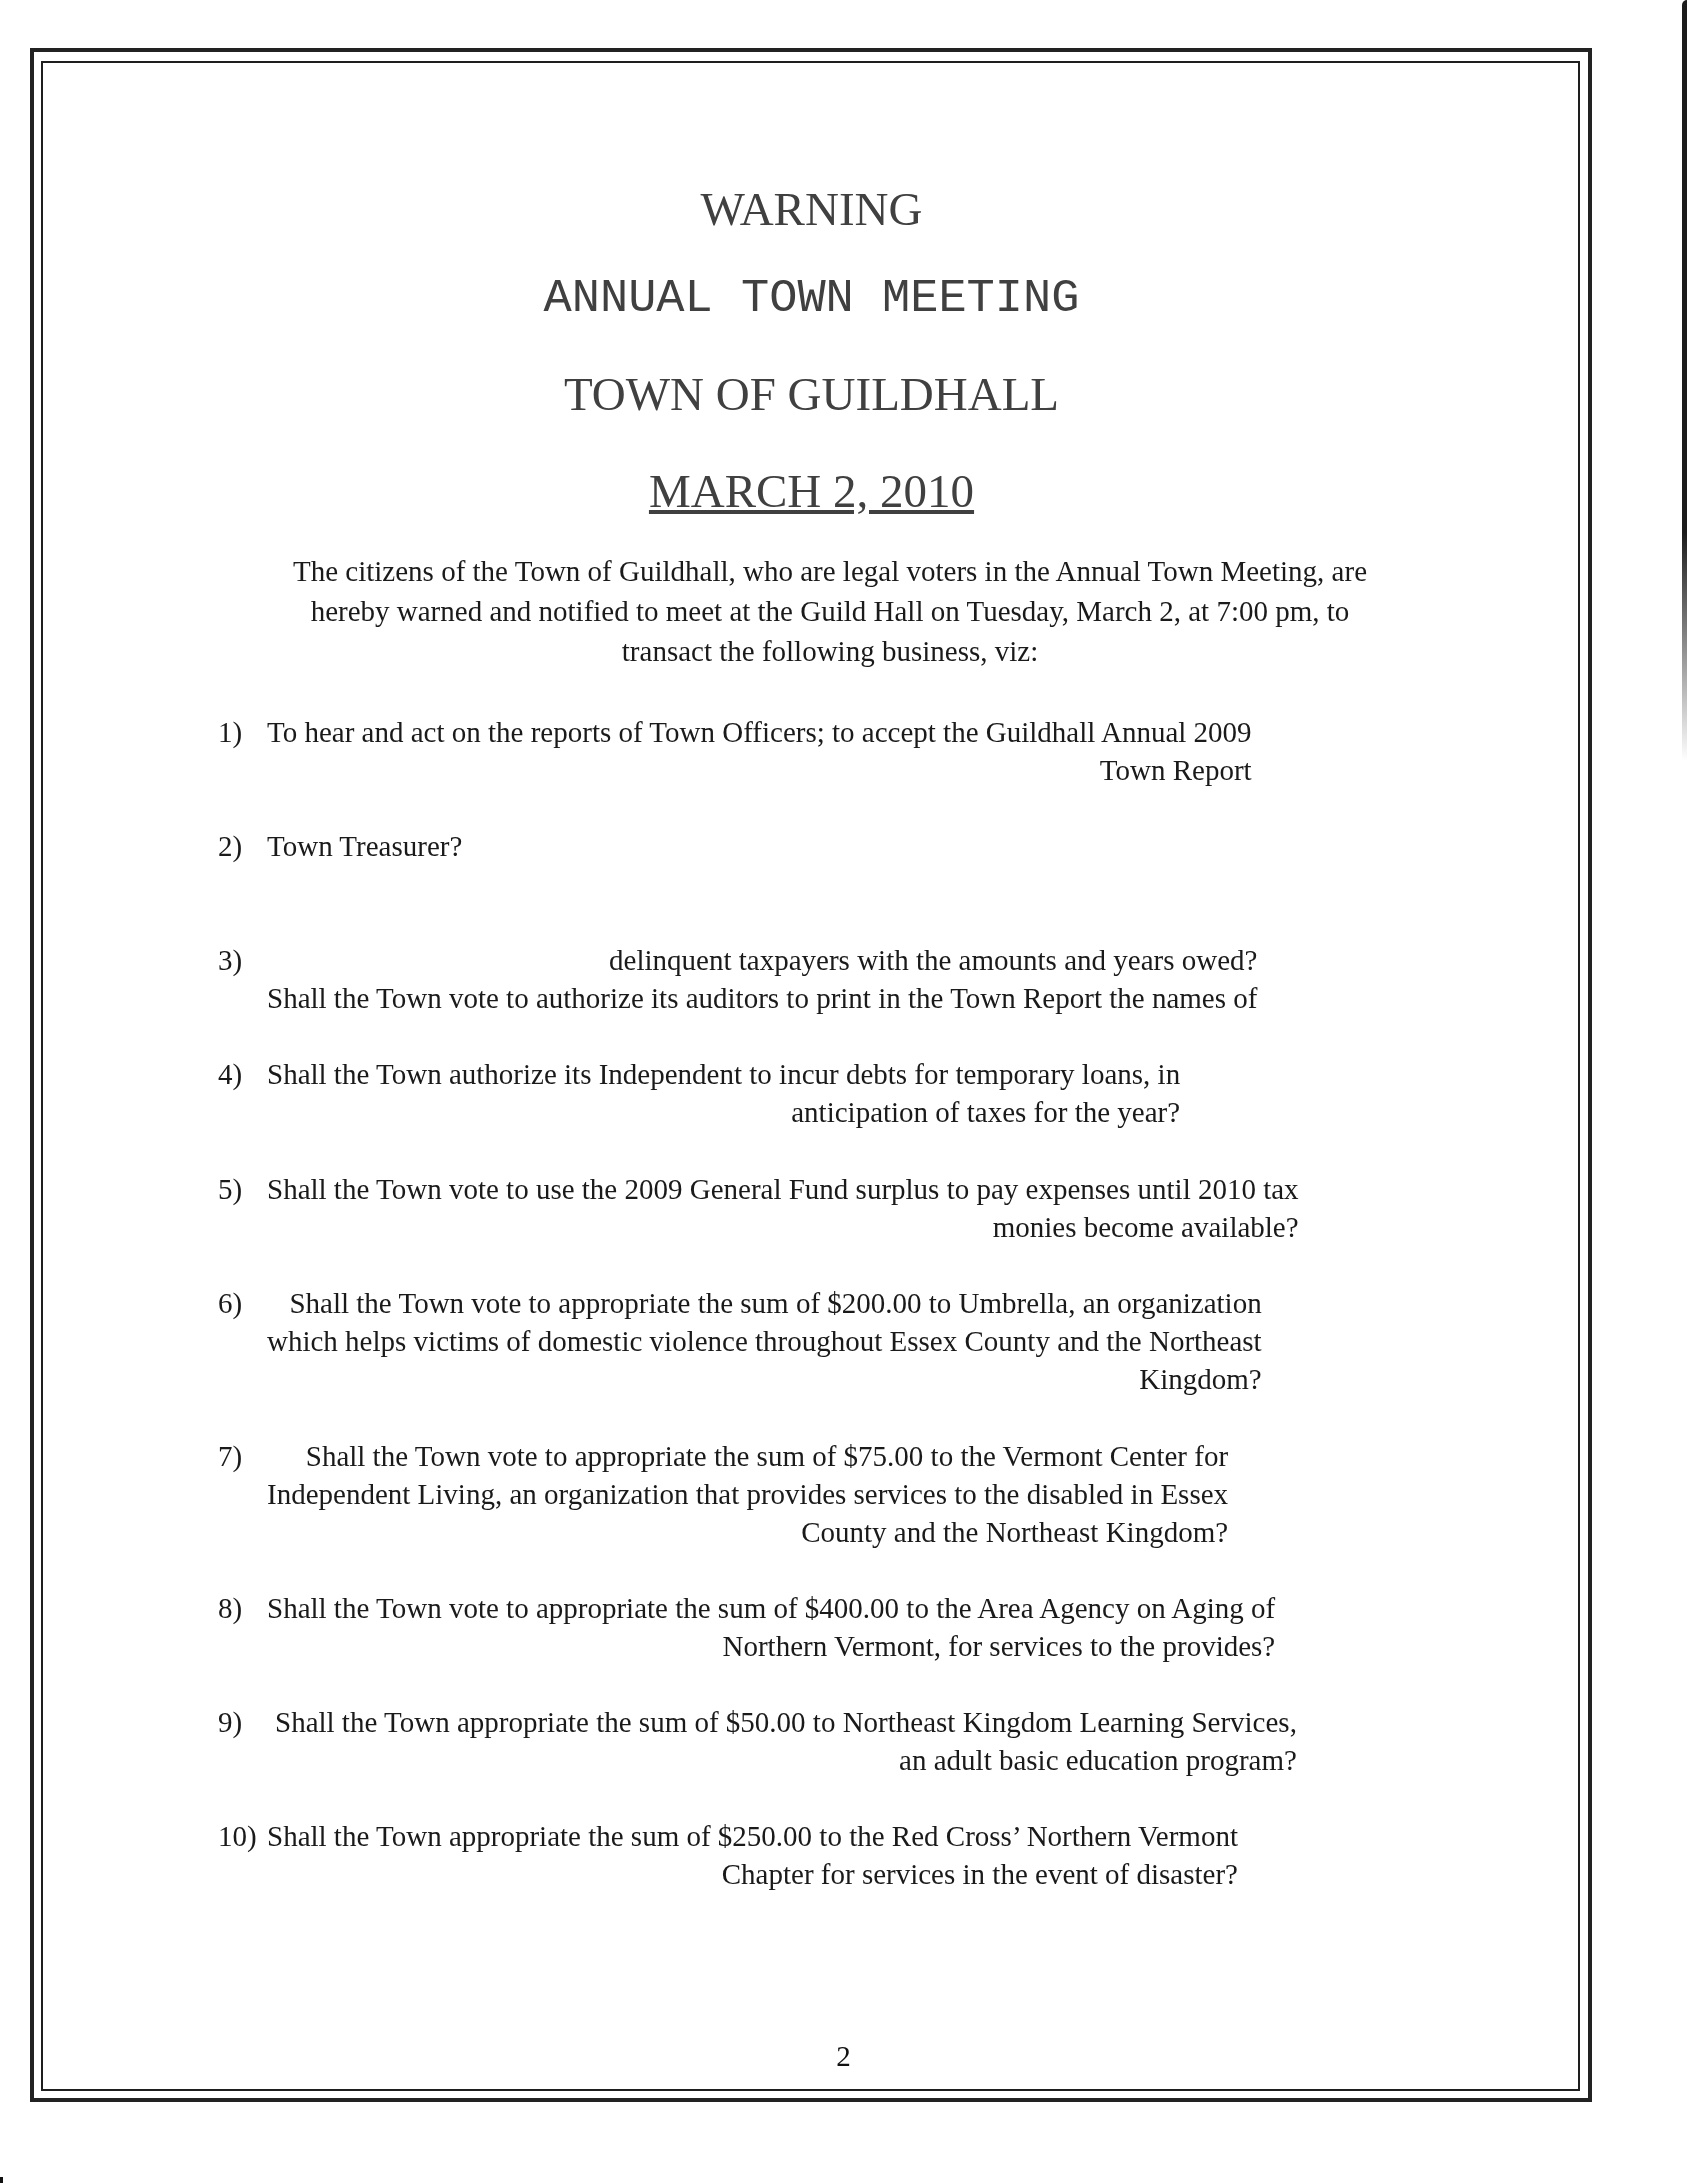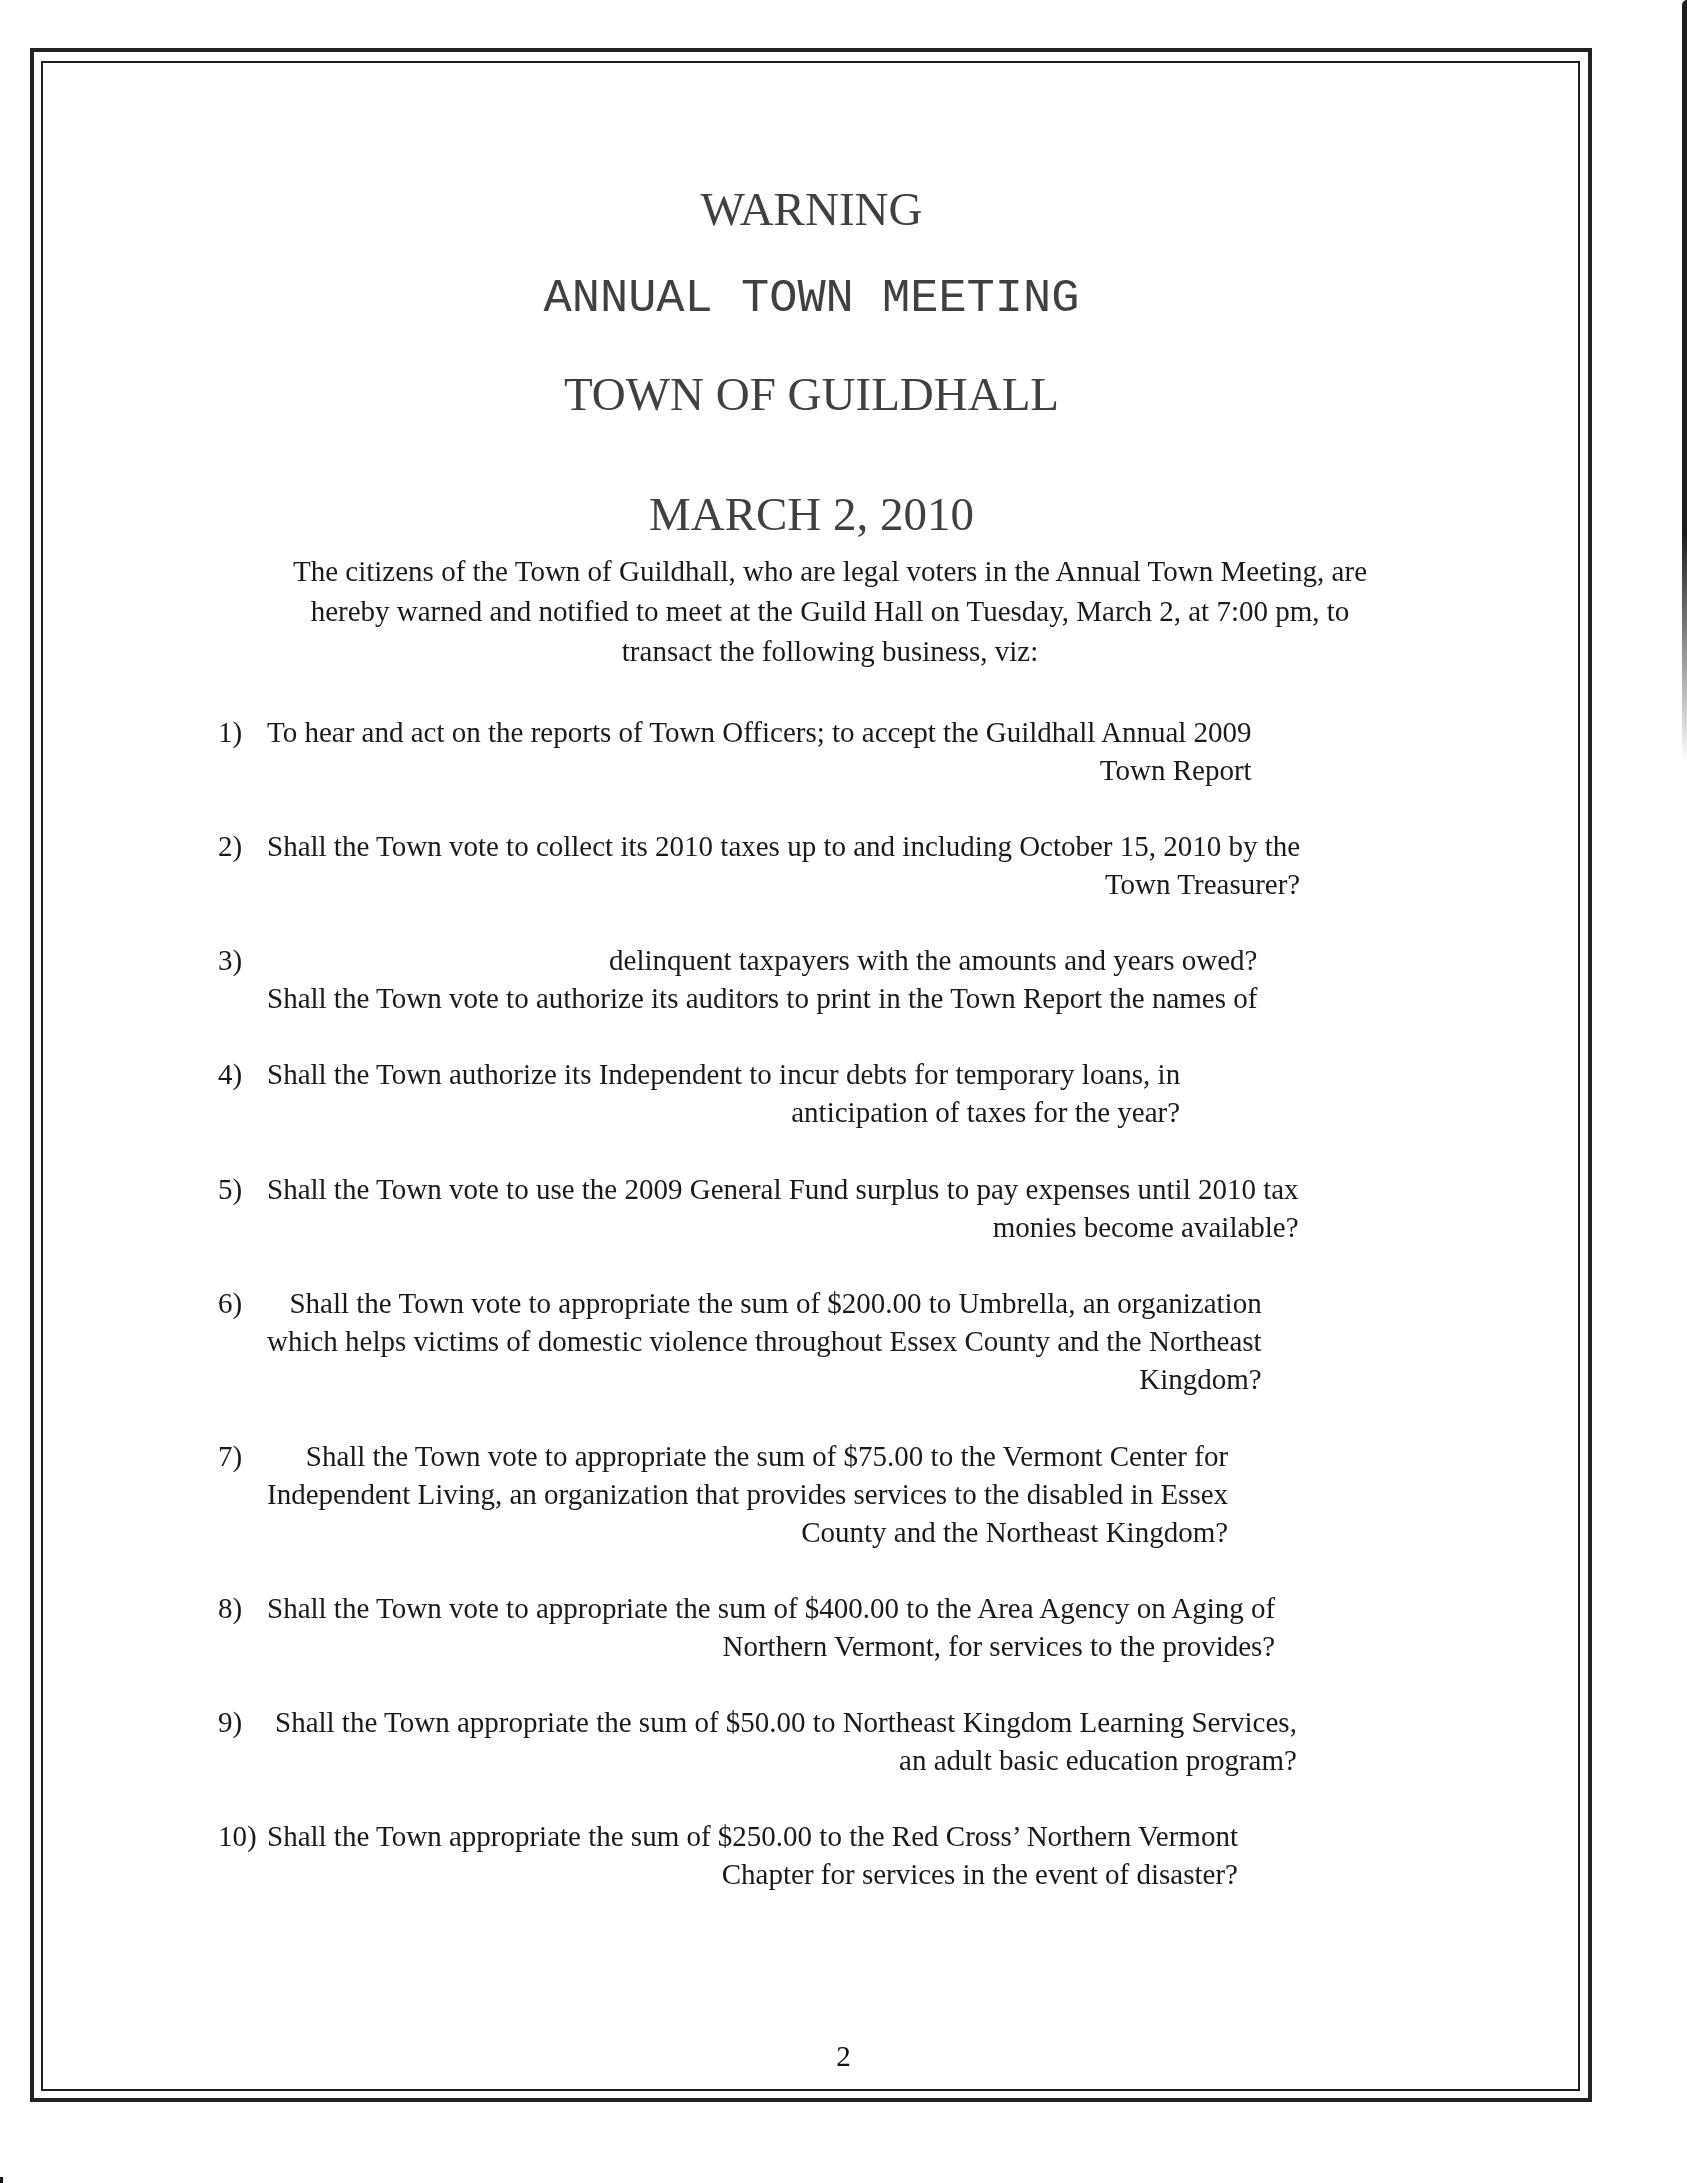--- a/index.html
+++ b/index.html
@@ -122,40 +122,39 @@
 
 <div class="scan-edge"></div>
 <div class="scan-mark"></div>
 
 <div class="frame-outer"></div>
 <div class="frame-inner"></div>
 
 <div class="title-line" style="top:183px;">WARNING</div>
 <div class="title-line" style="top:272px;font-family:Liberation Mono, monospace;">ANNUAL TOWN MEETING</div>
 <div class="title-line" style="top:368px;">TOWN OF GUILDHALL</div>
-<div class="title-line" style="top:488px;">MARCH 2, 2010</div>
+<div class="title-line" style="top:465px;text-decoration:underline;">MARCH 2, 2010</div>
 
 <div class="intro">
   <span>The citizens of the Town of Guildhall, who are legal voters in the Annual Town Meeting, are</span>
   <span>hereby warned and notified to meet at the Guild Hall on Tuesday, March 2, at 7:00 pm, to</span>
   <span>transact the following business, viz:</span>
 </div>
 
 <div class="item" style="top:713px;">
   <span class="num">1)</span>
   <div class="text">
     <span>To hear and act on the reports of Town Officers; to accept the Guildhall Annual 2009</span>
     <span>Town Report</span>
   </div>
 </div>
 
 <div class="item" style="top:827px;">
   <span class="num">2)</span>
   <div class="text">
-    <span>Shall the Town vote to collect its 2010 taxes up to and including October 15, 2010 by the</span>
     <span>Town Treasurer?</span>
   </div>
 </div>
 
 <div class="item" style="top:941px;">
   <span class="num">3)</span>
   <div class="text">
     <span>delinquent taxpayers with the amounts and years owed?</span>
     <span>Shall the Town vote to authorize its auditors to print in the Town Report the names of</span>
   </div>

